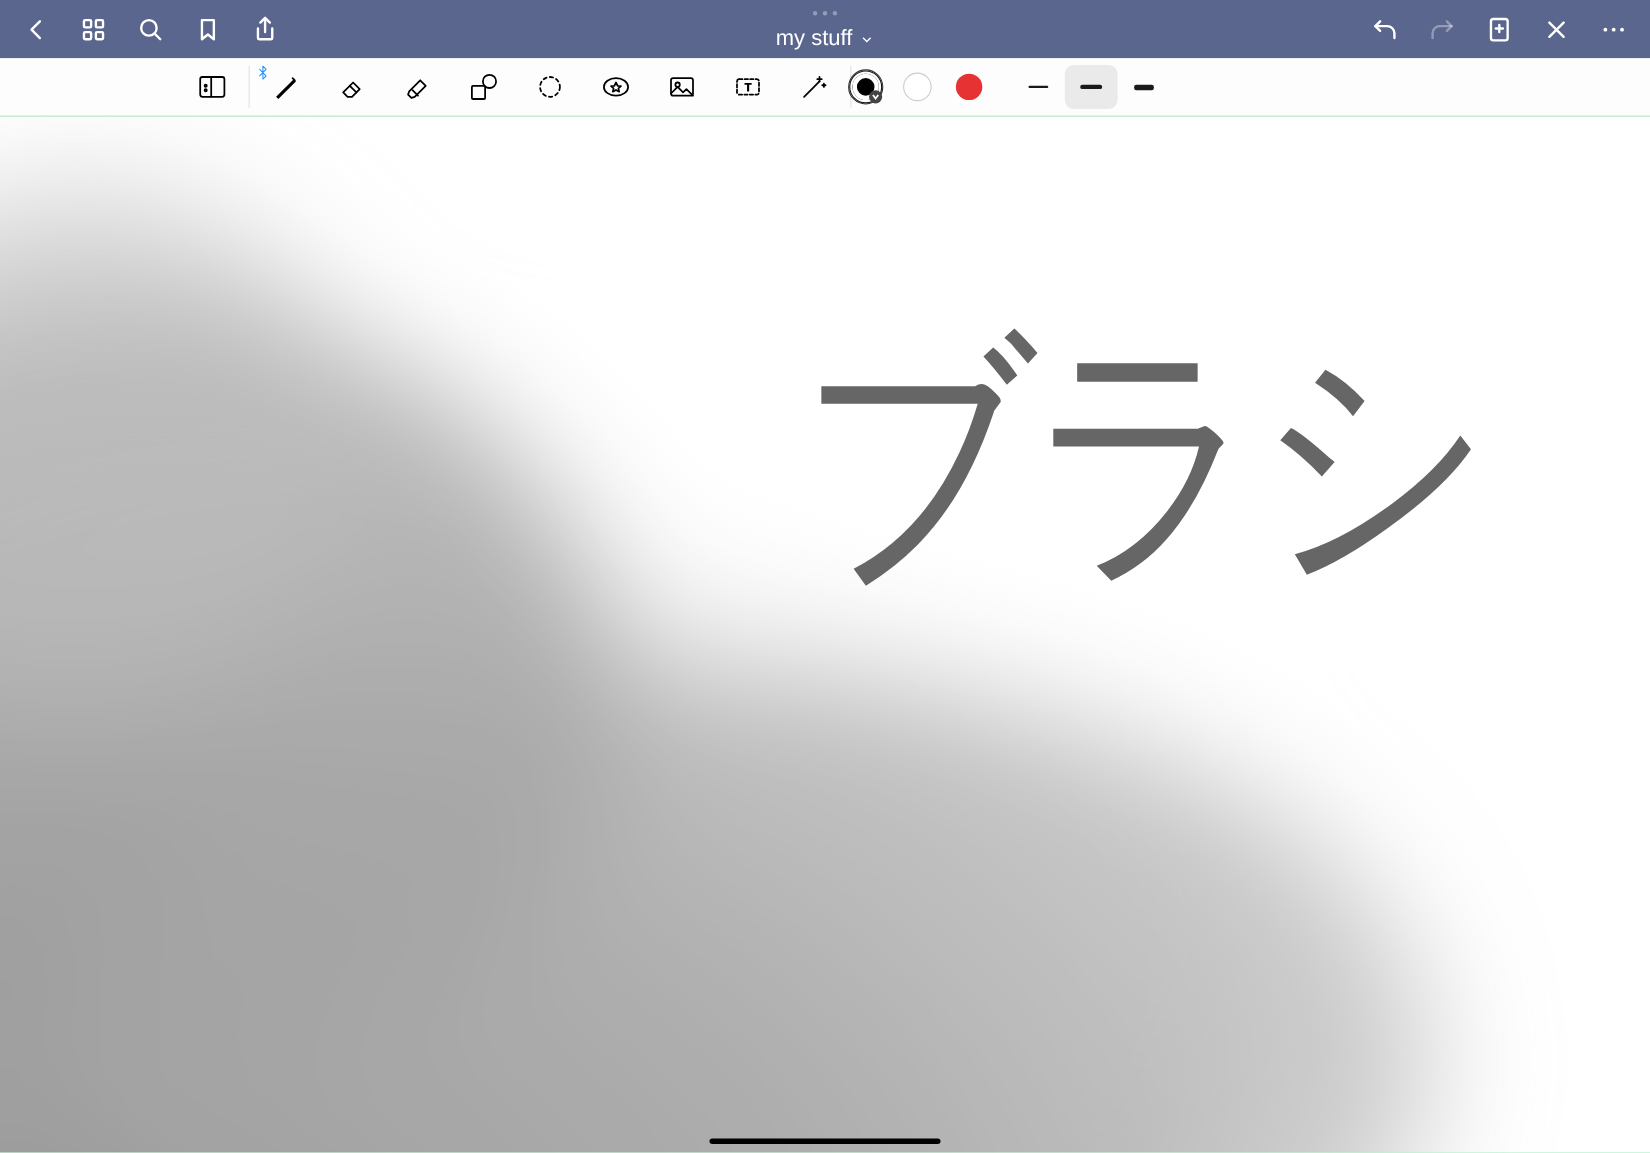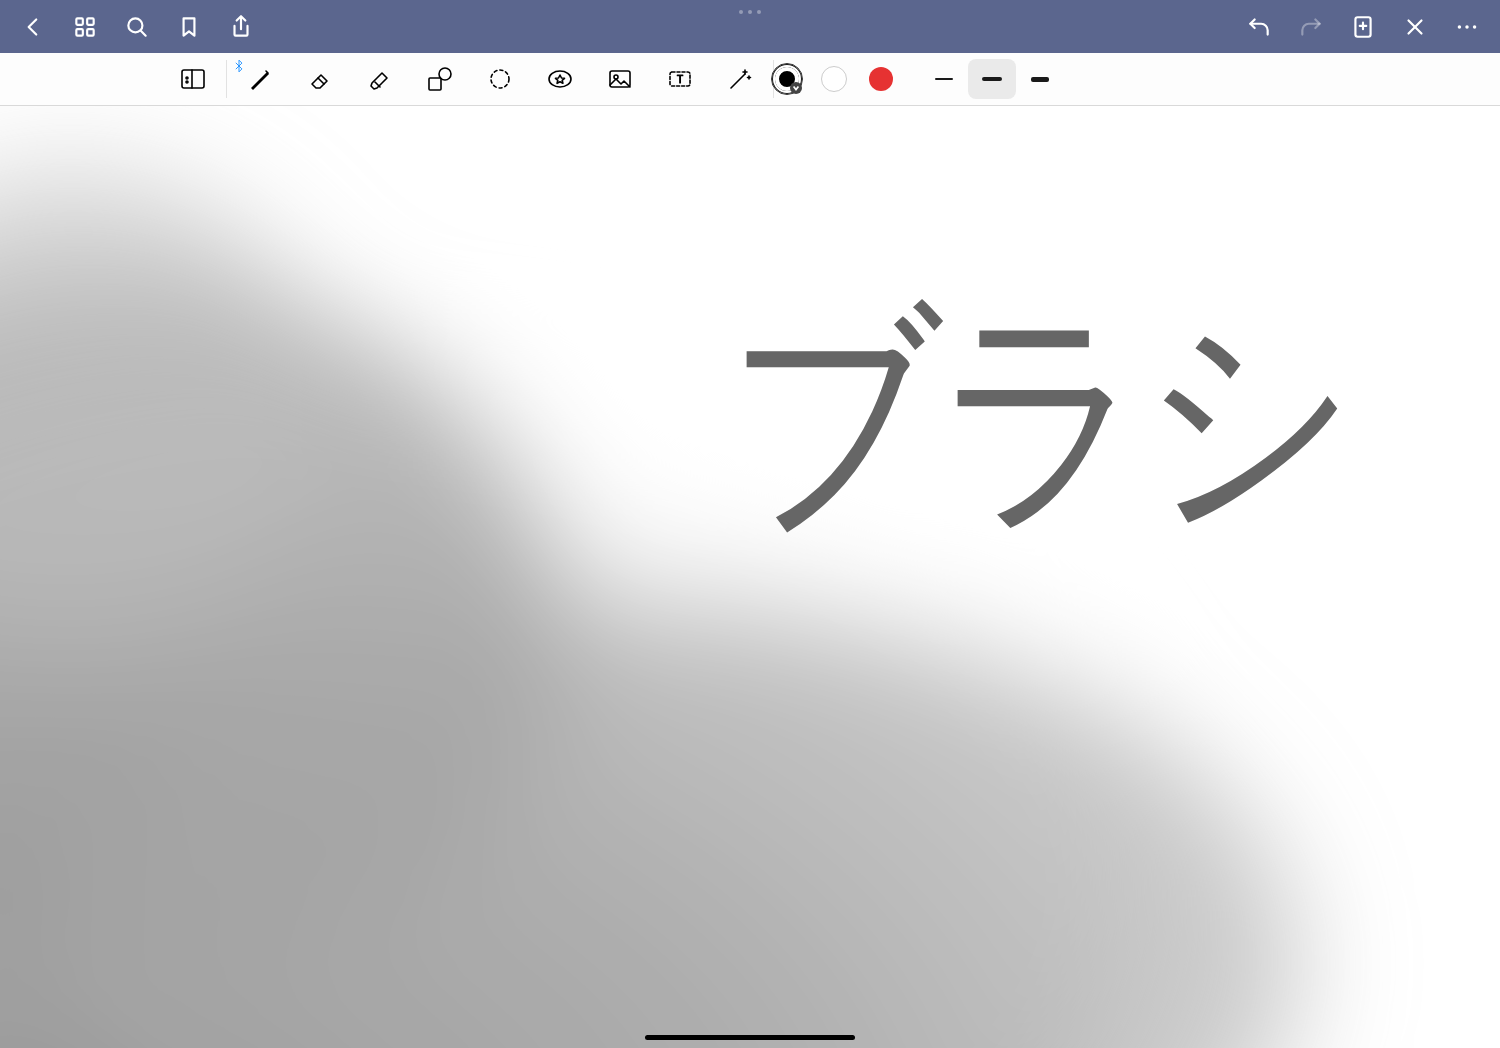--- a/index.html
+++ b/index.html
@@ -98,20 +98,26 @@
     </div>
     <div class="h-icon">
       <svg viewBox="0 0 24 24">
           <path d="M12 3v11"></path>
           <polyline points="8 6 12 2 16 6"></polyline>
           <path d="M6 11v8a1 1 0 0 0 1 1h10a1 1 0 0 0 1-1v-8"></path>
         </svg>
     </div>
   </div>
 
+  <div class="center">
+    <span>my stuff</span>
+    <svg viewBox="0 0 24 24">
+        <polyline points="6 9 12 15 18 9"></polyline>
+      </svg>
+  </div>
 
   <div class="right">
     <div class="h-icon">
       <svg viewBox="0 0 24 24">
           <polyline points="8 13 4 9 8 5"></polyline>
           <path d="M4 9h10a6 6 0 0 1 6 6v4"></path>
         </svg>
     </div>
     <div class="h-icon disabled">
       <svg viewBox="0 0 24 24">

